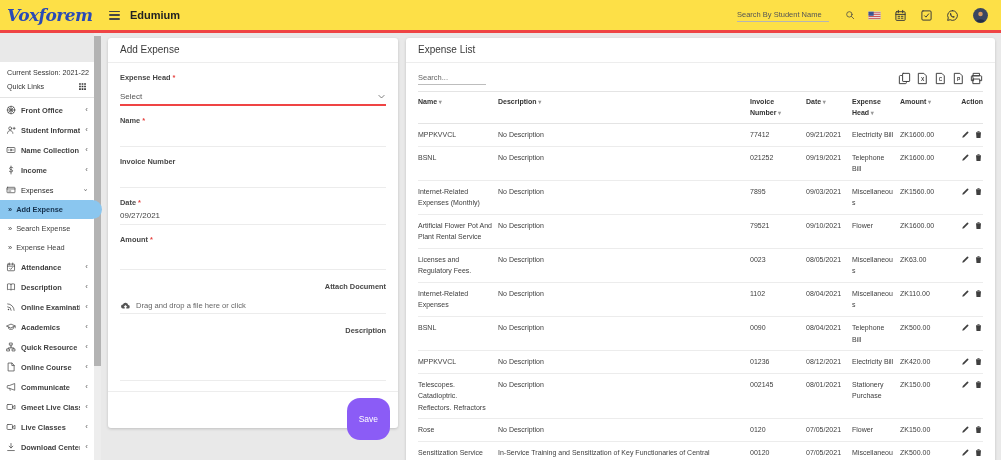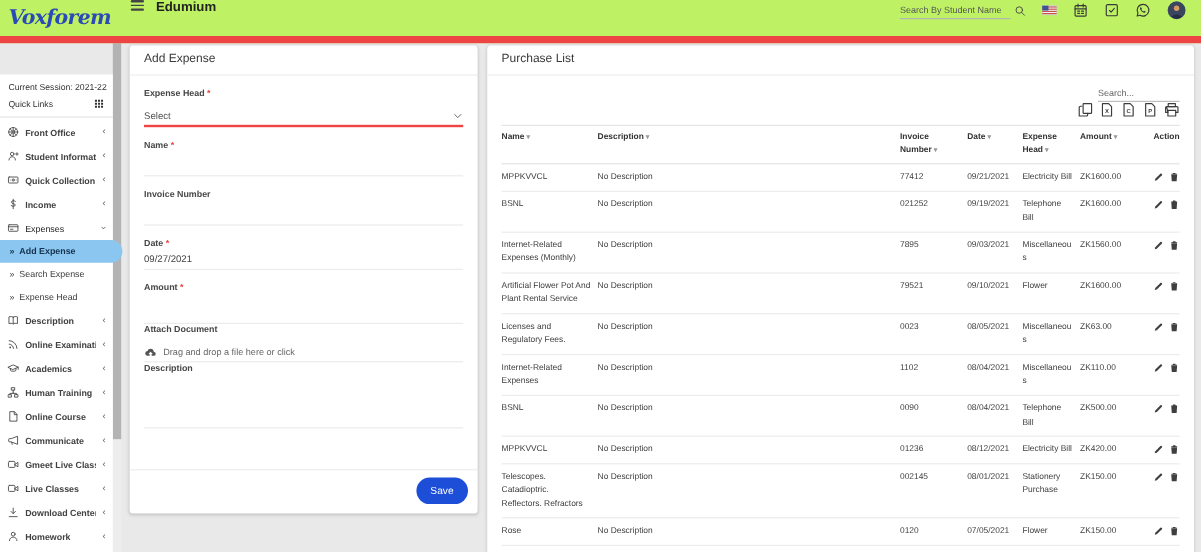--- a/index.html
+++ b/index.html
@@ -1,28 +1,28 @@
 <!DOCTYPE html>
 <html><head>
 <meta charset="utf-8">
 <style>
   html,body{margin:0;padding:0;}
   body{width:1001px;height:460px;position:relative;overflow:hidden;background:#e9e9e9;
        font-family:"Liberation Sans",sans-serif;color:#3c3c3c;-webkit-font-smoothing:antialiased;}
   .ic{fill:none;stroke:currentColor;stroke-width:1.8;stroke-linecap:round;stroke-linejoin:round;width:100%;height:100%;display:block;}
 
   
-  .topbar{position:absolute;top:0;left:0;right:0;height:30px;background:#bef264;display:flex;align-items:flex-start;z-index:6;border-bottom:6px solid #ef4444;}
+  .topbar{position:absolute;top:0;left:0;right:0;height:30px;background:#fde047;display:flex;align-items:center;z-index:6;border-bottom:3px solid #ef4444;}
   .logo-box{width:101px;height:30px;display:flex;align-items:center;padding-left:7px;box-sizing:border-box;}
   .logo{font-family:"DejaVu Serif",serif;font-style:italic;font-weight:bold;font-size:17px;color:#2a4ab6;letter-spacing:-.5px;}
   .hamburger{width:11px;height:9px;margin-left:8px;display:flex;flex-direction:column;justify-content:space-between;cursor:pointer;}
   .hamburger i{display:block;height:1.6px;background:#444;border-radius:1px;}
   .app-title{font-size:11px;font-weight:bold;color:#222;margin-left:10px;}
   .topbar-right{margin-left:auto;display:flex;align-items:center;gap:13px;padding-right:12px;}
-  .tb-search{display:flex;align-items:center;gap:3px;}
+  .tb-search{display:flex;align-items:center;gap:16px;}
   .tb-search input{border:none;outline:none;border-bottom:1px solid #b5b5b5;width:92px;font-size:7.5px;padding:2px 0;color:#333;background:transparent;font-family:inherit;}
   .tb-search input::placeholder{color:#555;}
   .tb-search .sicon{width:10px;height:10px;color:#444;}
   .tb-icon{width:13px;height:13px;display:inline-block;color:#3a3a3a;cursor:pointer;}
   .tb-icon.avatar{width:17px;height:17px;}
 
   
   .sidebar{position:absolute;top:30px;left:0;width:94px;bottom:0;background:#fff;z-index:2;margin-top:32px;}
   .side-top{padding:6px 7px 0 7px;}
   .session{font-size:7.2px;color:#333;margin-bottom:5px;white-space:nowrap;}
@@ -45,36 +45,36 @@
   .side-scroll .thumb{position:absolute;top:6px;left:0;width:7px;height:330px;background:#b3b3b3;}
 
   
   .panel{position:absolute;background:#fff;border-radius:3px;box-shadow:0 1px 3px rgba(0,0,0,.18);}
   .panel-head{height:24px;line-height:24px;padding-left:12px;font-size:10px;color:#3a3a3a;border-bottom:1px solid #ededed;}
 
   
   .add-panel{left:108px;top:38px;width:290px;height:390px;}
   .form{padding:0 12px;}
   .flabel{display:block;font-size:7.4px;font-weight:bold;color:#474747;margin:10px 0 0 0;}
-  .flabel.mt12{margin-top:0;}
+  .flabel.mt12{margin-top:12px;text-align:right;}
   .flabel.req::after{content:" *";color:#e5413e;}
   .select{margin-top:6px;height:16px;display:flex;align-items:center;justify-content:space-between;font-size:8px;color:#555;border-bottom:2px solid #ef4444;cursor:pointer;}
   .select .chev{width:9px;height:9px;color:#444;}
   .finput{display:block;width:100%;height:22px;border:none;outline:none;border-bottom:1px solid #ececec;font-size:8px;color:#444;padding:0;background:transparent;box-sizing:border-box;font-family:inherit;}
   .finput.date{height:18px;}
   .finput.amount{height:26px;}
   .upload{margin-top:6px;height:16px;display:flex;align-items:center;gap:5px;font-size:7.6px;color:#666;border-bottom:1px solid #ececec;cursor:pointer;}
   .upload .up{width:11px;height:11px;color:#555;}
   .ftext{display:block;width:100%;height:46px;border:none;outline:none;border-bottom:1px solid #ececec;resize:none;background:transparent;box-sizing:border-box;font-family:inherit;font-size:8px;color:#444;}
   .panel-foot{position:absolute;left:0;right:0;bottom:0;height:36px;border-top:1px solid #ededed;}
-  .save-btn{position:absolute;right:8px;top:6px;background:#1d4ed8;color:#fff;border:none;border-radius:13px;padding:6px 12px;font-size:8.5px;font-family:inherit;cursor:pointer;}
+  .save-btn{position:absolute;right:8px;top:6px;background:#8b5cf6;color:#fff;border:none;border-radius:13px;padding:16px 12px;font-size:8.5px;font-family:inherit;cursor:pointer;}
 
   
   .list-panel{left:406px;top:38px;width:589px;height:430px;}
-  .list-toolbar{display:flex;align-items:flex-end;justify-content:space-between;padding:8px 12px 6px 12px;flex-direction:column;}
+  .list-toolbar{display:flex;align-items:flex-end;justify-content:space-between;padding:8px 12px 6px 12px;}
   .list-toolbar input{border:none;outline:none;border-bottom:1px solid #bdbdbd;width:68px;font-size:7.5px;padding:2px 0;color:#333;background:transparent;font-family:inherit;}
   .list-toolbar input::placeholder{color:#666;}
   .exports{display:flex;gap:5px;}
   .exp-btn{width:13px;height:13px;padding:0;border:none;background:none;color:#3d3d3d;cursor:pointer;}
   .table{padding:0 12px;}
   .thead,.tr{display:grid;grid-template-columns:80px 252px 56px 46px 48px 52px 31px;}
   .thead{border-top:1px solid #e4e4e4;border-bottom:1px solid #e4e4e4;padding:5px 0;}
   .th{font-size:7px;font-weight:bold;color:#333;line-height:1.5;padding-right:6px;cursor:pointer;}
   .th .sort{color:#9a9a9a;font-size:6px;}
   .th .sort::after{content:" ▾";}
@@ -305,21 +305,21 @@
         </span>
         <span class="mi-label">Student Information</span>
         <span class="mi-chev"></span>
       </div>
       <div class="menu-item">
         <span class="mi-icon">
           <svg class="ic" aria-hidden="true">
             <use href="#i-card"></use>
           </svg>
         </span>
-        <span class="mi-label">Quick Collection</span>
+        <span class="mi-label">Name Collection</span>
         <span class="mi-chev"></span>
       </div>
       <div class="menu-item">
         <span class="mi-icon">
           <svg class="ic" aria-hidden="true">
             <use href="#i-dollar"></use>
           </svg>
         </span>
         <span class="mi-label">Income</span>
         <span class="mi-chev"></span>
@@ -341,20 +341,29 @@
         <span class="bullet"></span>
         <span>Search Expense</span>
       </div>
       <div class="menu-sub">
         <span class="bullet"></span>
         <span>Expense Head</span>
       </div>
       <div class="menu-item">
         <span class="mi-icon">
           <svg class="ic" aria-hidden="true">
+            <use href="#i-calcheck"></use>
+          </svg>
+        </span>
+        <span class="mi-label">Attendance</span>
+        <span class="mi-chev"></span>
+      </div>
+      <div class="menu-item">
+        <span class="mi-icon">
+          <svg class="ic" aria-hidden="true">
             <use href="#i-book"></use>
           </svg>
         </span>
         <span class="mi-label">Description</span>
         <span class="mi-chev"></span>
       </div>
       <div class="menu-item">
         <span class="mi-icon">
           <svg class="ic" aria-hidden="true">
             <use href="#i-rss"></use>
@@ -371,21 +380,21 @@
         </span>
         <span class="mi-label">Academics</span>
         <span class="mi-chev"></span>
       </div>
       <div class="menu-item">
         <span class="mi-icon">
           <svg class="ic" aria-hidden="true">
             <use href="#i-sitemap"></use>
           </svg>
         </span>
-        <span class="mi-label">Human Training</span>
+        <span class="mi-label">Quick Resource</span>
         <span class="mi-chev"></span>
       </div>
       <div class="menu-item">
         <span class="mi-icon">
           <svg class="ic" aria-hidden="true">
             <use href="#i-file"></use>
           </svg>
         </span>
         <span class="mi-label">Online Course</span>
         <span class="mi-chev"></span>
@@ -472,21 +481,21 @@
     </div>
     <label class="flabel mt12"><span>Description</span></label>
     <textarea class="ftext" style=""></textarea>
   </div>
   <div class="panel-foot">
     <button class="save-btn">Save</button>
   </div>
 </div>
 
 <div class="panel list-panel">
-  <div class="panel-head">Purchase List</div>
+  <div class="panel-head">Expense List</div>
   <div class="list-toolbar">
     <input placeholder="Search..." style="">
     <span class="exports" id="export-buttons">
         <button class="exp-btn">
           <svg class="ic" aria-hidden="true">
             <use href="#i-copy"></use>
           </svg>
         </button>
         <button class="exp-btn">
           <svg class="ic" aria-hidden="true">

